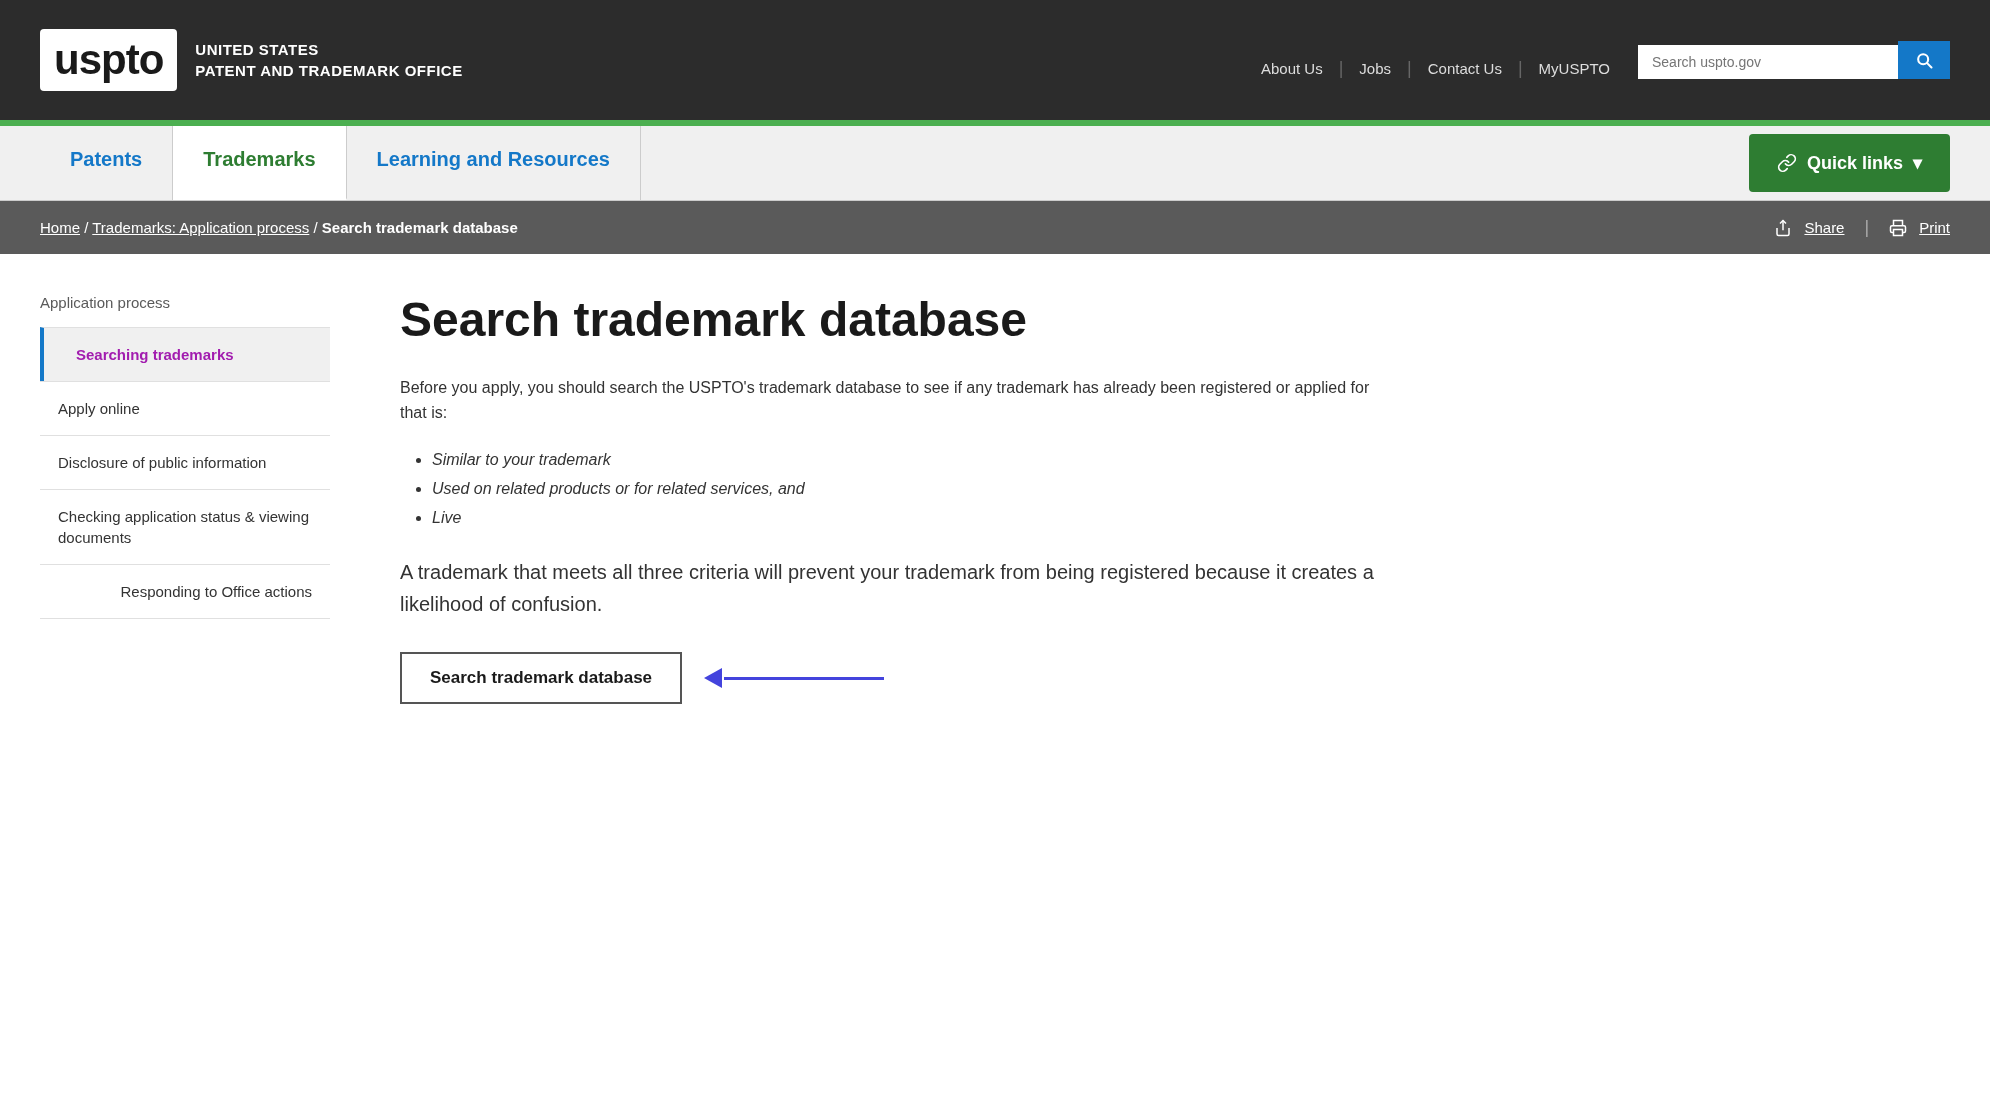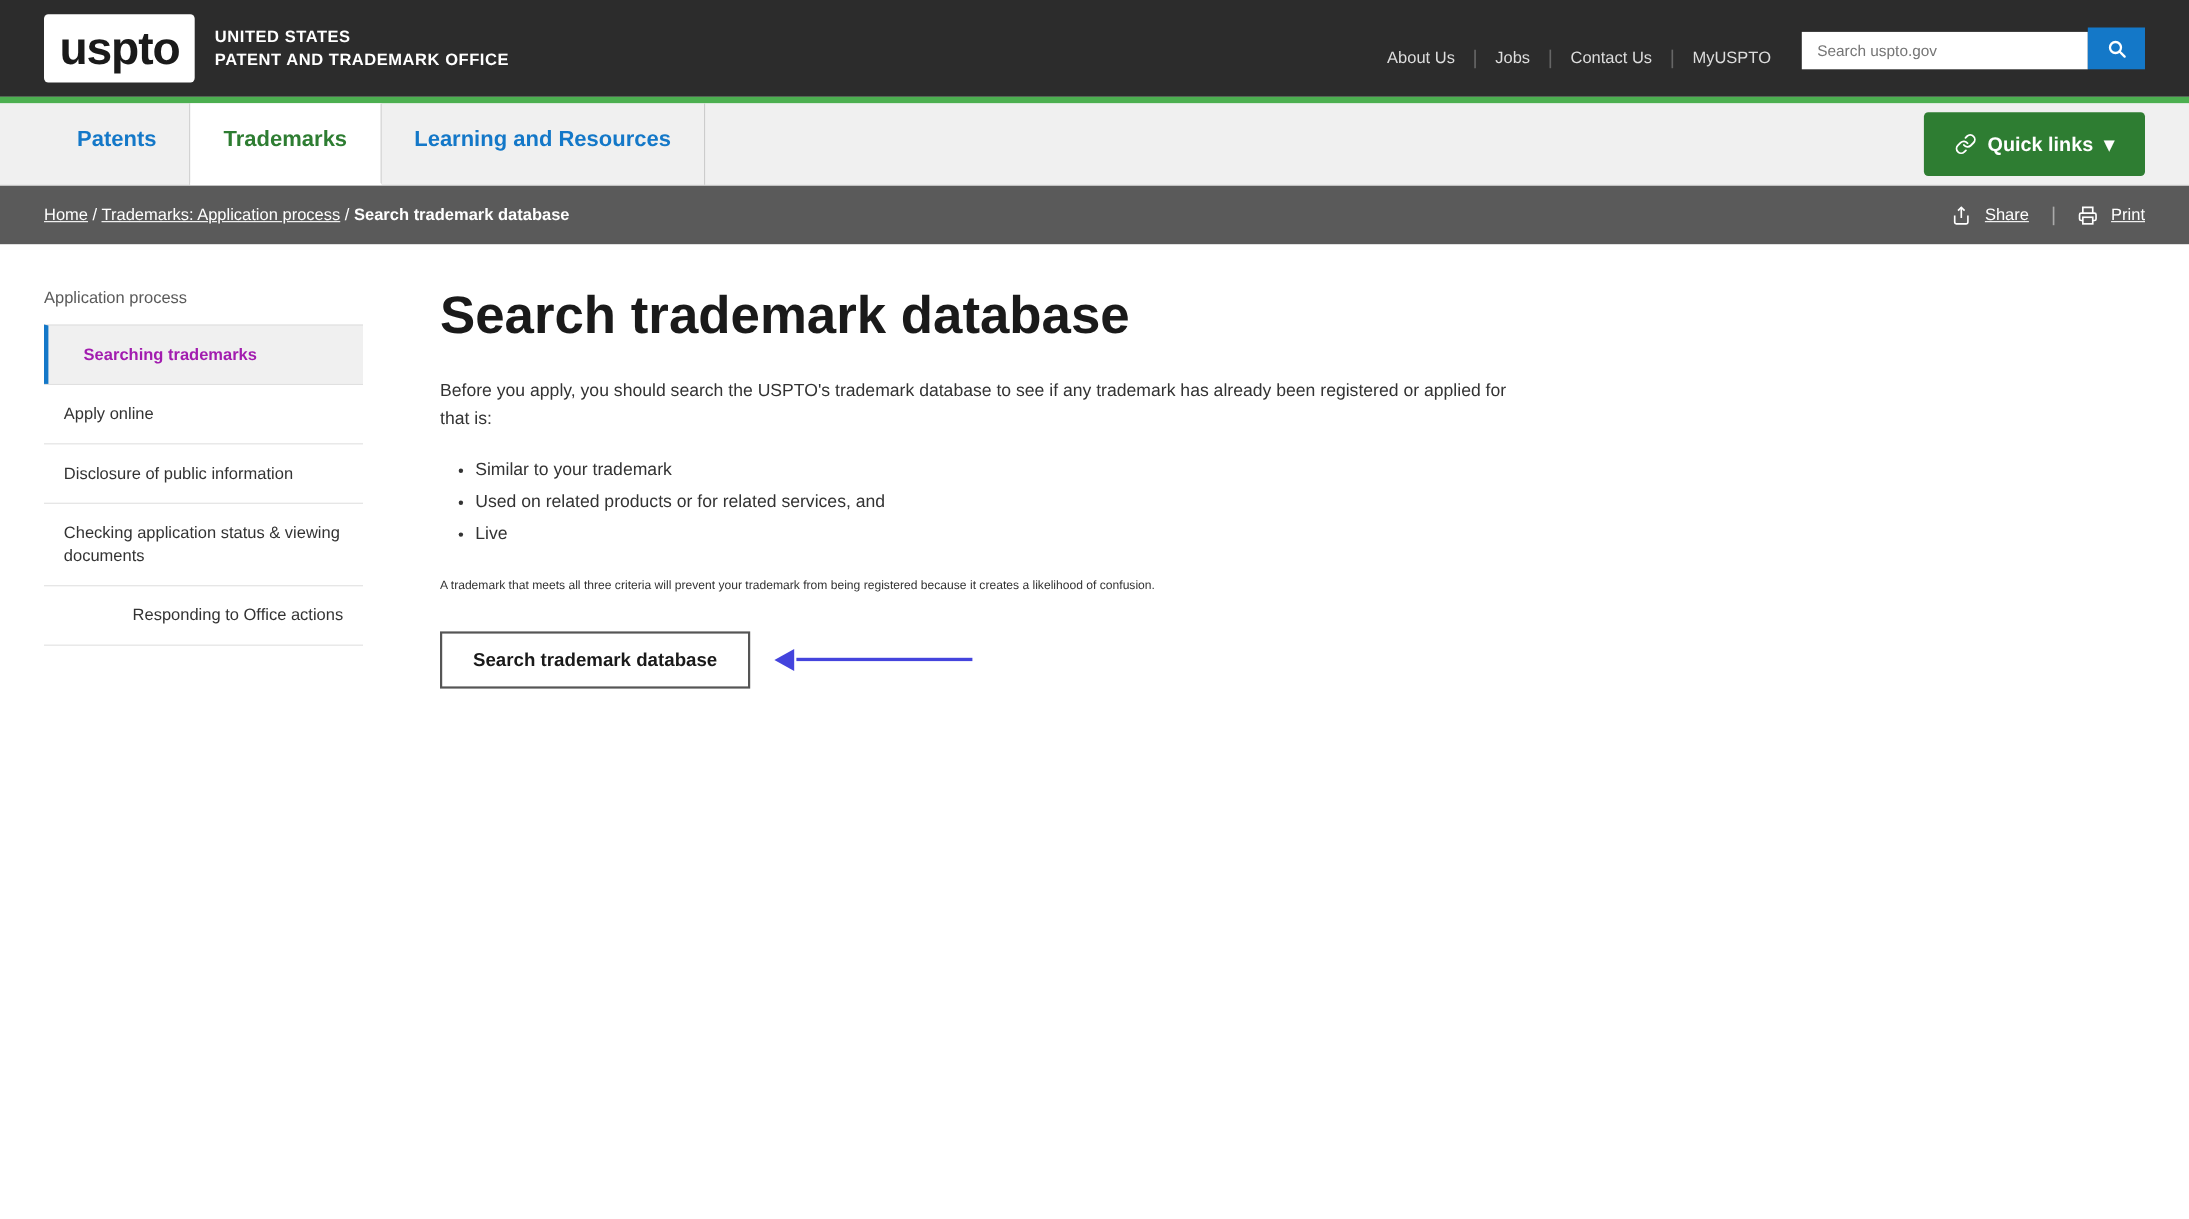--- a/index.html
+++ b/index.html
@@ -5,21 +5,21 @@
     * { box-sizing: border-box; margin: 0; padding: 0; }
     body { font-family: Arial, sans-serif; background: #fff; color: #333; }
 
     
     .top-bar {
       background: #2c2c2c;
       padding: 0 40px;
       display: flex;
       align-items: center;
       justify-content: space-between;
-      height: 88px;
+      height: 120px;
     }
     .logo-area {
       display: flex;
       align-items: center;
       gap: 18px;
     }
     .logo-box {
       background: #fff;
       padding: 10px 14px;
       border-radius: 4px;
@@ -228,28 +228,29 @@
     }
     .intro-text {
       font-size: 16px;
       line-height: 1.6;
       color: #333;
       margin-bottom: 20px;
       max-width: 1000px;
     }
     .bullet-list {
       margin: 0 0 24px 32px;
+      font-style: italic;
     }
     .bullet-list li {
       font-size: 16px;
       line-height: 1.8;
       color: #333;
     }
     .closing-text {
-      font-size: 11px;
+      font-size: 20px;
       line-height: 1.6;
       color: #333;
       margin-bottom: 32px;
       max-width: 1000px;
     }
     .cta-area {
       display: flex;
       align-items: center;
       gap: 24px;
     }

